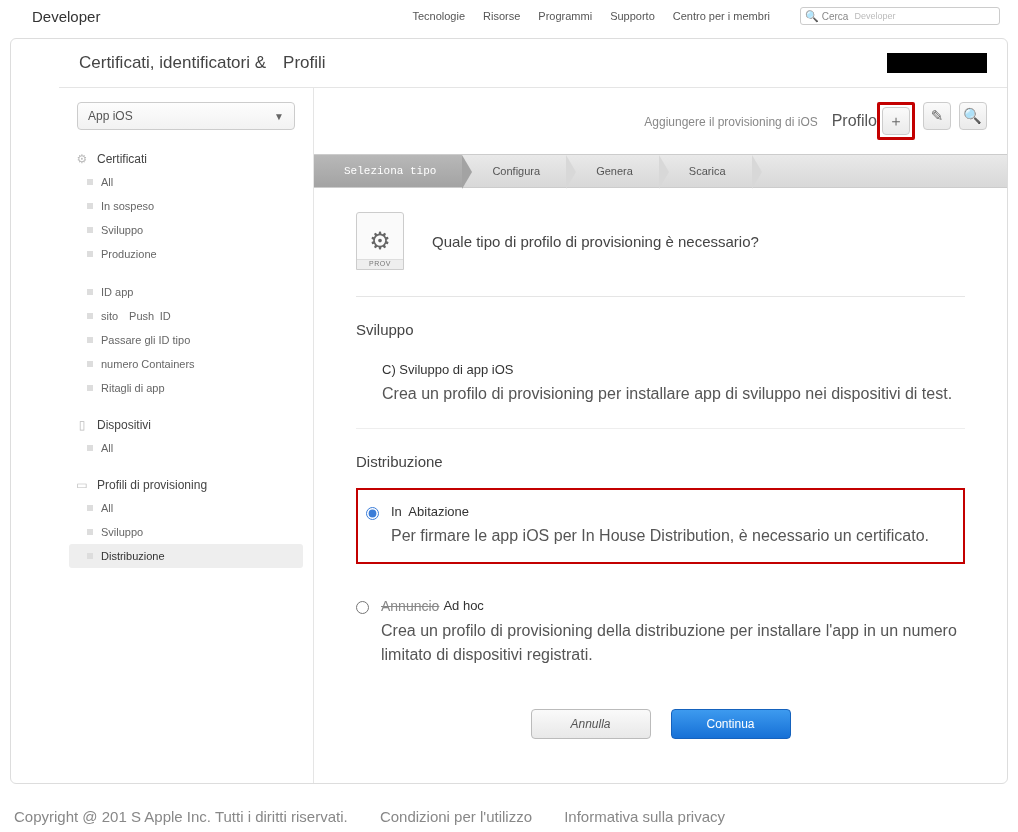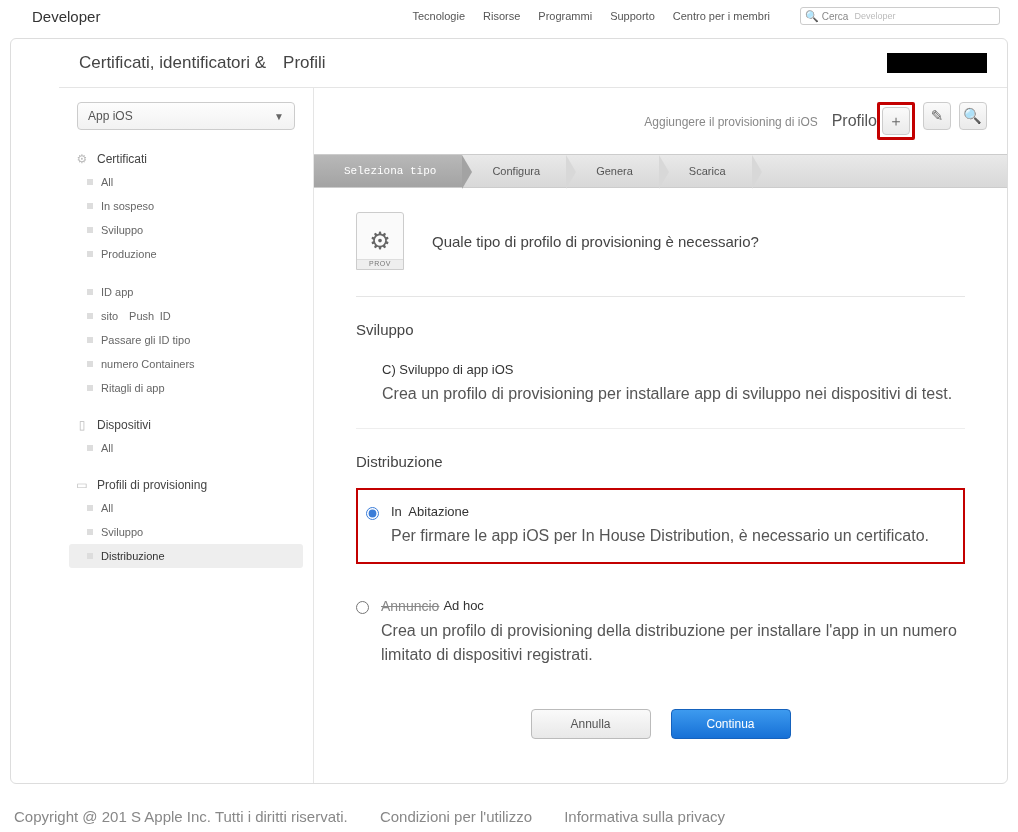--- a/index.html
+++ b/index.html
@@ -49,21 +49,21 @@
 .section-h { font-size: 15px; color: #444; margin: 24px 0 18px 0; }
 .option-row { display: flex; align-items: flex-start; gap: 12px; padding: 6px 0 14px 0; }
 .option-row input[type=radio] { margin-top: 3px; accent-color: #3b7dd8; }
 .option-row .txt .opt-title { font-size: 13px; color: #333; margin-bottom: 5px; }
 .option-row .txt .opt-desc { font-size: 16px; color: #555; line-height: 1.5; }
 .option-row .txt .strike { text-decoration: line-through; font-size: 14px; vertical-align: top; color: #888; margin-right: 4px; }
 .highlight-box { border: 2px solid #c30000; padding: 8px 12px 10px 8px; margin-bottom: 28px; }
 hr.sep { border: none; border-top: 1px solid #eee; margin: 8px 0 20px 0; }
 .btn-row { display: flex; justify-content: center; gap: 20px; padding: 28px 0 24px 0; }
 .btn { width: 120px; height: 30px; border-radius: 4px; font-size: 12px; cursor: pointer; border: 1px solid #bbb; }
-.btn.cancel { background: linear-gradient(#fafafa,#e8e8e8); color: #555; }
+.btn.cancel { background: linear-gradient(#fafafa,#e8e8e8); color: #555; font-style: italic; }
 .btn.primary { background: linear-gradient(#3d9aef,#1670d6); color: #fff; border-color: #1562bd; }
 .footer { text-align: left; font-size: 15px; color: #888; padding: 14px 0 24px 0; }
 .footer span { margin: 0 14px; }
 .idbadge { display:inline-flex; align-items:center; justify-content:center; width:16px; height:12px; border:1px solid #ccc; border-radius:2px; font-size:7px; color:#aaa; }
 </style>
 </head>
 <body>
 
 <div class="topnav">
   <span class="apple-logo"></span>

